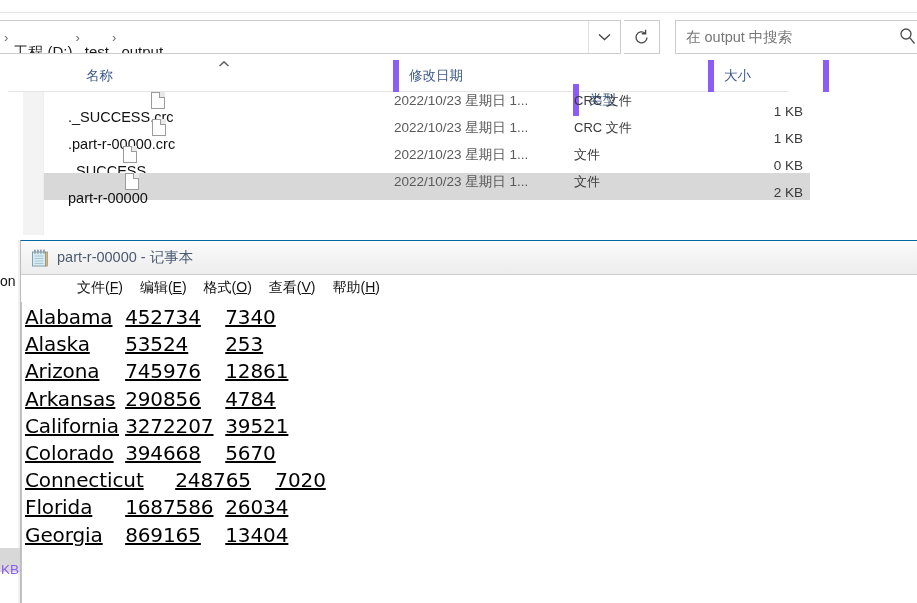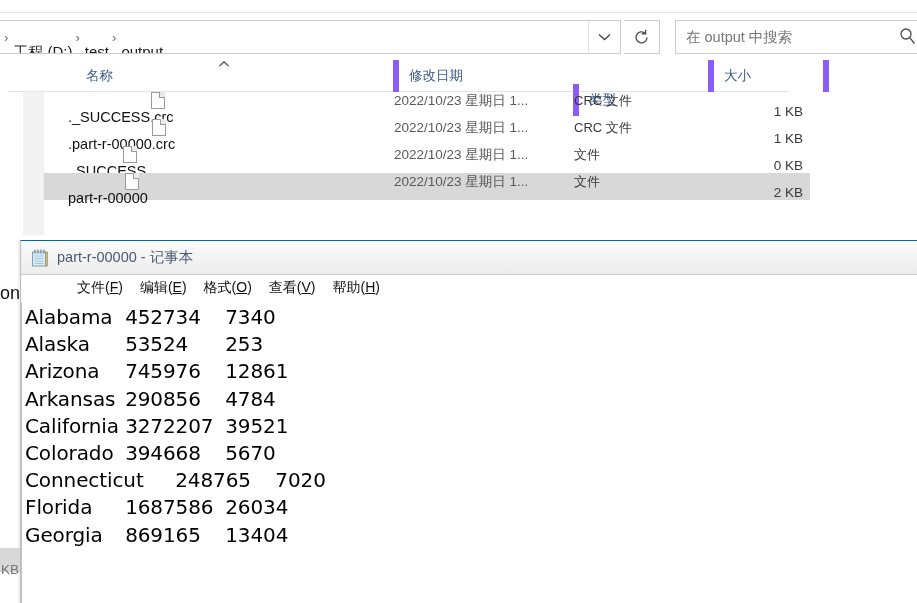--- a/index.html
+++ b/index.html
@@ -182,34 +182,34 @@
     border-bottom: 1px solid #9b9b9b;
   }
   .fname { font-size: 14.5px; color: #111111; white-space: nowrap; }
   .cell-date { left: 394px; font-size: 13.5px; color: #5a5a5a; white-space: nowrap; }
   .cell-type { left: 574px; font-size: 13px; color: #3a3a3a; white-space: nowrap; }
   .cell-size { left: 709px; width: 94px; justify-content: flex-end; font-size: 13.5px; color: #3a3a3a; white-space: nowrap; }
 
   
   .peek-text {
     position: absolute;
-    left: 0px; top: 283px;
-    font-size: 18px; color: #111;
+    left: 0px; top: 273px;
+    font-size: 14px; color: #111;
     white-space: nowrap;
   }
   .peek-sel {
     position: absolute;
     left: 0; top: 548px;
     width: 20px; height: 24px;
     background: #d8d8d8;
   }
   .peek-kb {
     position: absolute;
     left: 1px; top: 562px;
-    font-size: 13.5px; color: #737373;
+    font-size: 13.5px; color: #8b5cf6;
   }
   .peek-strip {
     position: absolute;
     left: 18px; top: 240px;
     width: 2px; height: 363px;
     background: #f1f1f1;
   }
 
   
   #notepad {
@@ -257,20 +257,21 @@
     white-space: nowrap;
   }
   .np-menu u { text-decoration: underline; }
   .np-textarea {
     position: relative;
     height: 302px;
     background: #ffffff;
     border-left: 1px solid #c4c4c4;
     padding: 2px 0 0 3px;
     overflow: hidden;
+    text-decoration: underline;
   }
   .np-line {
     font-size: 20px;
     line-height: 27.2px;
     color: #000000;
     white-space: pre;
     font-family: "DejaVu Sans", "Liberation Sans", sans-serif;
     letter-spacing: -0.1px;
   }
 </style>

